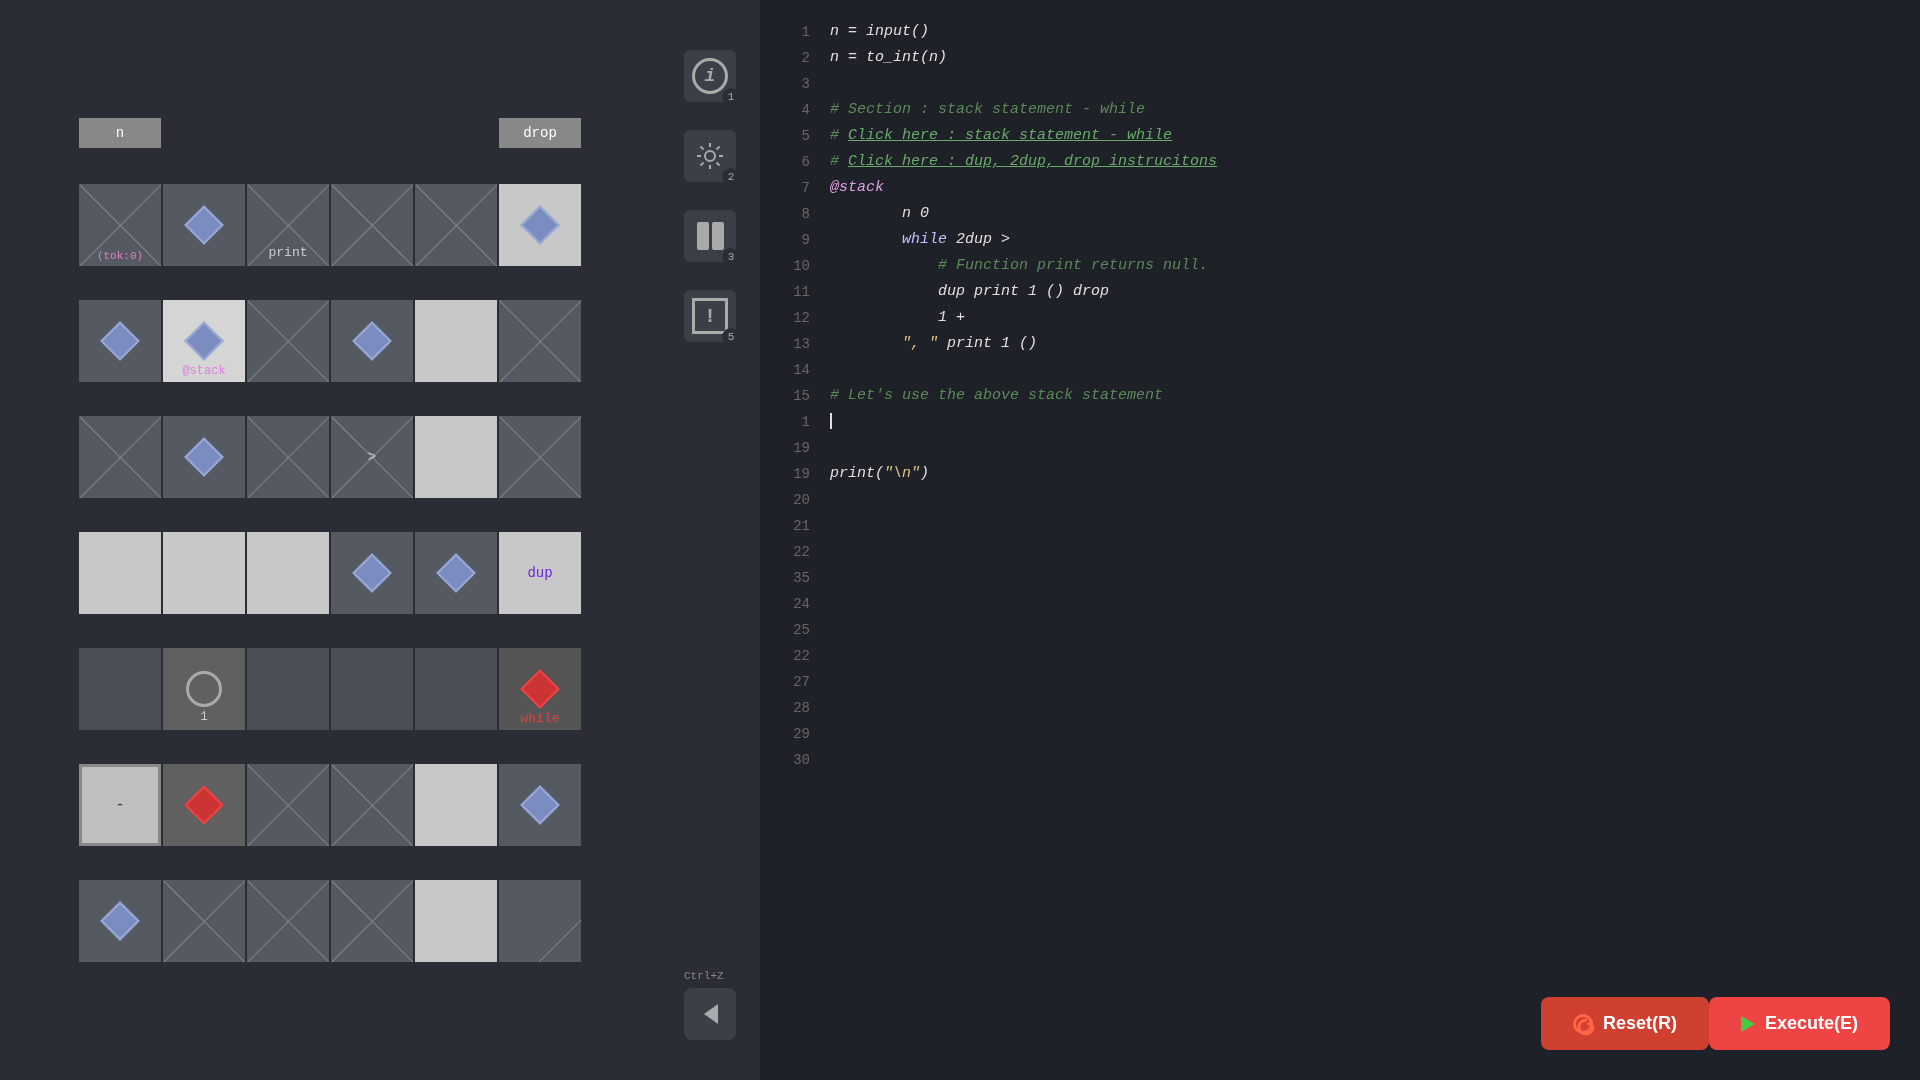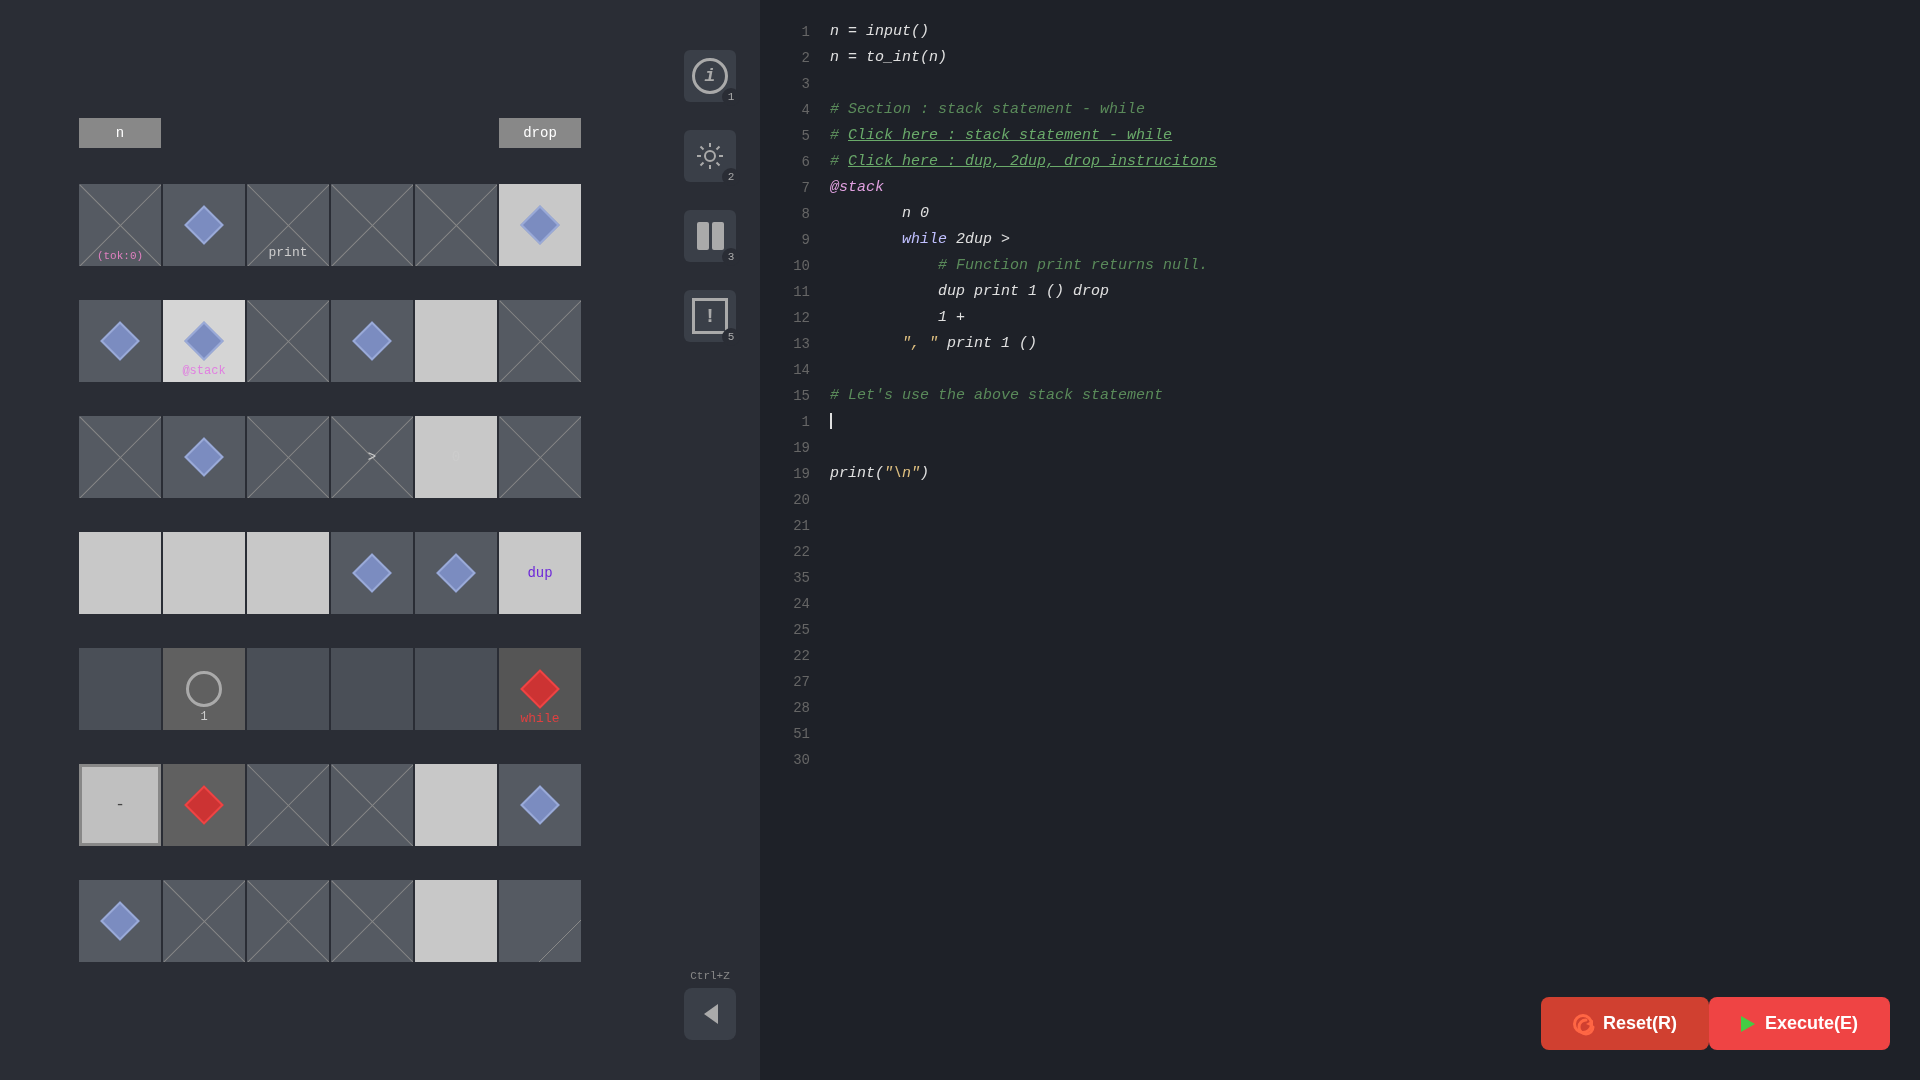--- a/index.html
+++ b/index.html
@@ -235,21 +235,21 @@
       font-weight: bold;
       color: #aaa;
     }
 
     
     .back-btn-container {
       margin-top: auto;
       margin-bottom: 40px;
       display: flex;
       flex-direction: column;
-      align-items: center;
+      align-items: flex-start;
       gap: 6px;
     }
 
     .shortcut-label {
       font-size: 11px;
       color: #888;
     }
 
     .back-btn {
       width: 52px;
@@ -685,21 +685,21 @@
     <div class="code-line">
       <span class="line-number">22</span>
     </div>
     <div class="code-line">
       <span class="line-number">27</span>
     </div>
     <div class="code-line">
       <span class="line-number">28</span>
     </div>
     <div class="code-line">
-      <span class="line-number">51</span>
+      <span class="line-number">29</span>
     </div>
     <div class="code-line">
       <span class="line-number">30</span>
     </div>
   </div>
 
   <div class="bottom-buttons">
     <button class="reset-btn">
       <div class="reset-circle">
         <svg width="20" height="20" viewBox="0 0 20 20">

